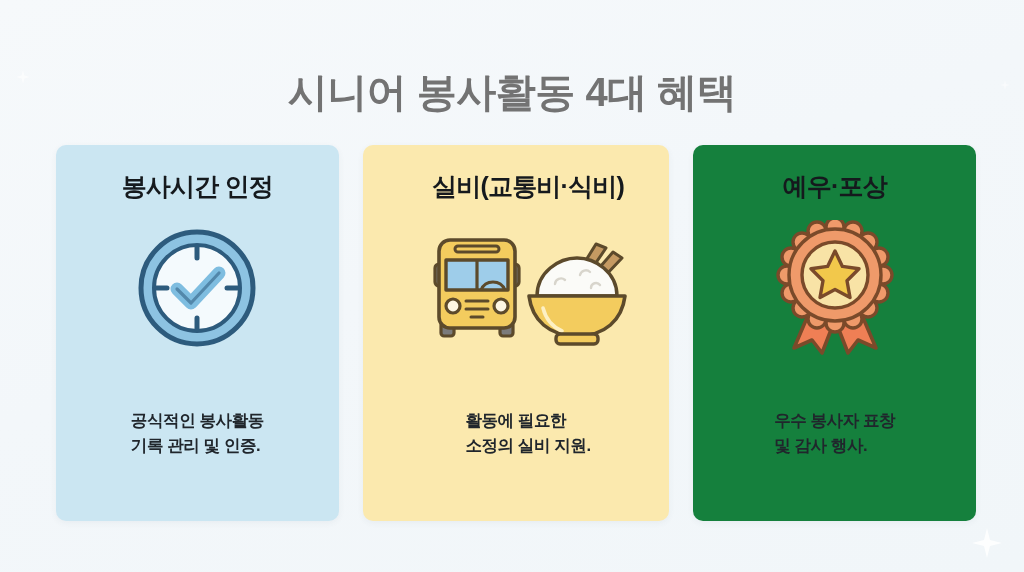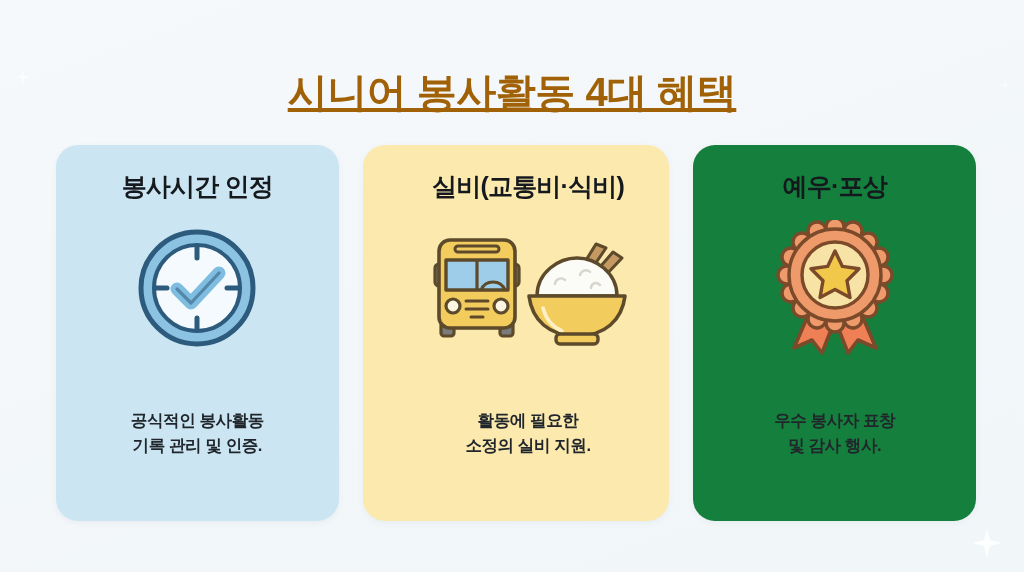--- a/index.html
+++ b/index.html
@@ -52,21 +52,21 @@
     width: 928px;
     height: 376px;
     display: flex;
     justify-content: space-between;
     gap: 16px;
   }
 
   .card {
     position: relative;
     flex: 1 1 0;
-    border-radius: 22px;
+    border-radius: 10px;
     display: flex;
     flex-direction: column;
     align-items: center;
     box-shadow: 0 2px 6px rgba(60, 80, 100, 0.06);
     overflow: hidden;
     margin-left: 8px;
   }
 
   .card-title {
     margin-top: 26px;
@@ -88,39 +88,39 @@
     align-items: center;
     justify-content: center;
   }
 
   .card-desc {
     margin-top: auto;
     margin-bottom: 62px;
     font-size: 16.5px;
     font-weight: 600;
     color: #20262c;
-    text-align: center;
+    text-align: left;
     line-height: 1.55;
     letter-spacing: -0.4px;
     padding: 0 12px;
     white-space: pre-line;
   }
 
   
   .icon-wrap svg { display: block; }
 </style>
 </head>
 <body style="background-color: rgb(244, 248, 250);">
 
 <div class="canvas">
 
   <div class="sparkle s2"></div>
   <div class="sparkle s3"></div>
 
-  <h1 class="page-title" style="color: #a16207; text-decoration: underline;">시니어 봉사활동 4대 혜택</h1>
+  <h1 class="page-title" style="color: #737373;">시니어 봉사활동 4대 혜택</h1>
 
   <div class="cards">
 
     <div class="card" style="background-color: rgb(203, 230, 242);">
       <div class="card-title">봉사시간 인정</div>
       <div class="card-icon icon-wrap">
         <svg width="128" height="128" viewBox="0 0 128 128" aria-hidden="true">
           <circle cx="64" cy="64" r="56" fill="#8dc3e2" stroke="#2d5b7d" stroke-width="5"></circle>
           <circle cx="64" cy="64" r="43" fill="#f4fafd" stroke="#2d5b7d" stroke-width="4"></circle>
           <g stroke="#2d5b7d" stroke-width="5" stroke-linecap="round">

